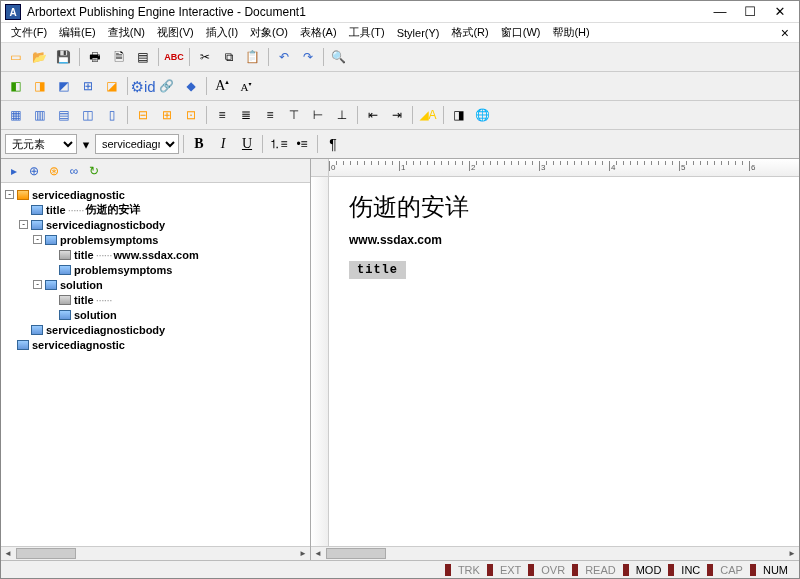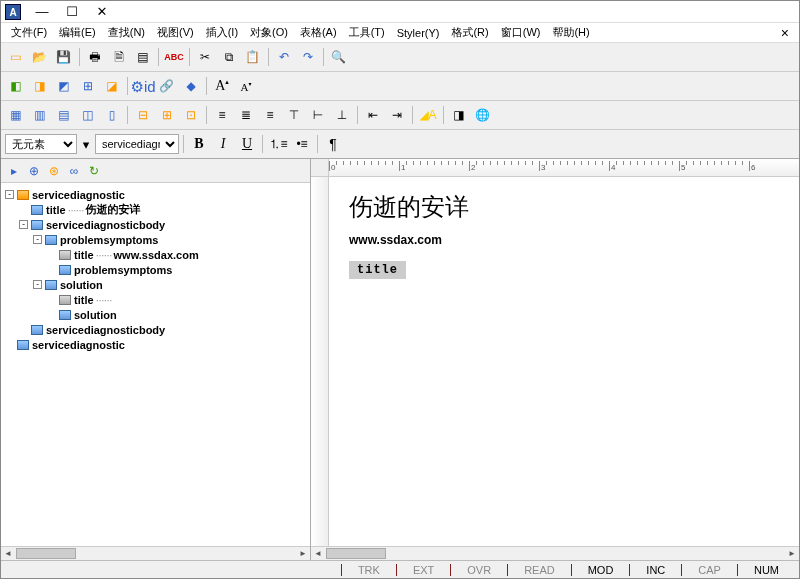--- a/index.html
+++ b/index.html
@@ -37,29 +37,30 @@
 .rbody{flex:1;display:flex;overflow:hidden}
 .rulerV{width:18px;background:linear-gradient(90deg,#fff,#eee);border-right:1px solid #ccc}
 .doc{flex:1;background:#fff;padding:14px 20px;overflow:auto;position:relative}
 .doc h1{font-family:"SimSun","Songti SC",serif;font-size:24px;font-weight:normal;margin-bottom:10px;color:#000}
 .doc p{font-size:12px;font-weight:bold;margin-bottom:14px;font-family:Arial}
 .doc .ph{background:#ccc;display:inline-block;padding:2px 8px;font-family:"Courier New",monospace;font-weight:bold;font-size:12px;letter-spacing:1px}
 .scrollb{height:14px;background:#f0f0f0;border-top:1px solid #ccc;display:flex}
 .scrollb .thumb{width:60px;background:#cdcdcd;border:1px solid #aaa;margin:1px}
 .scrollb .arrow{width:14px;display:flex;align-items:center;justify-content:center;font-size:8px;color:#555}
 .status{height:18px;background:#f0f0f0;border-top:1px solid #bbb;display:flex;align-items:center;justify-content:flex-end;padding:0 4px;font-size:10px;gap:0}
-.status span{padding:0 16px;border-left:1px solid #7f1d1d;color:#888}
+.status span{padding:0 7px;border-left:6px solid #7f1d1d;color:#888}
 .status .on{color:#000}
 .icn{font-family:Arial;font-size:12px;line-height:1}
 </style>
 </head>
 <body>
 
 <div class="titlebar">
   <div class="logo">A</div>
+  <div class="title">Arbortext Publishing Engine Interactive - Document1</div>
   <div class="winbtn">—</div>
   <div class="winbtn">☐</div>
   <div class="winbtn">✕</div>
 </div>
 
 <div class="menubar">
   <span>文件(F)</span>
   <span>编辑(E)</span>
   <span>查找(N)</span>
   <span>视图(V)</span>

